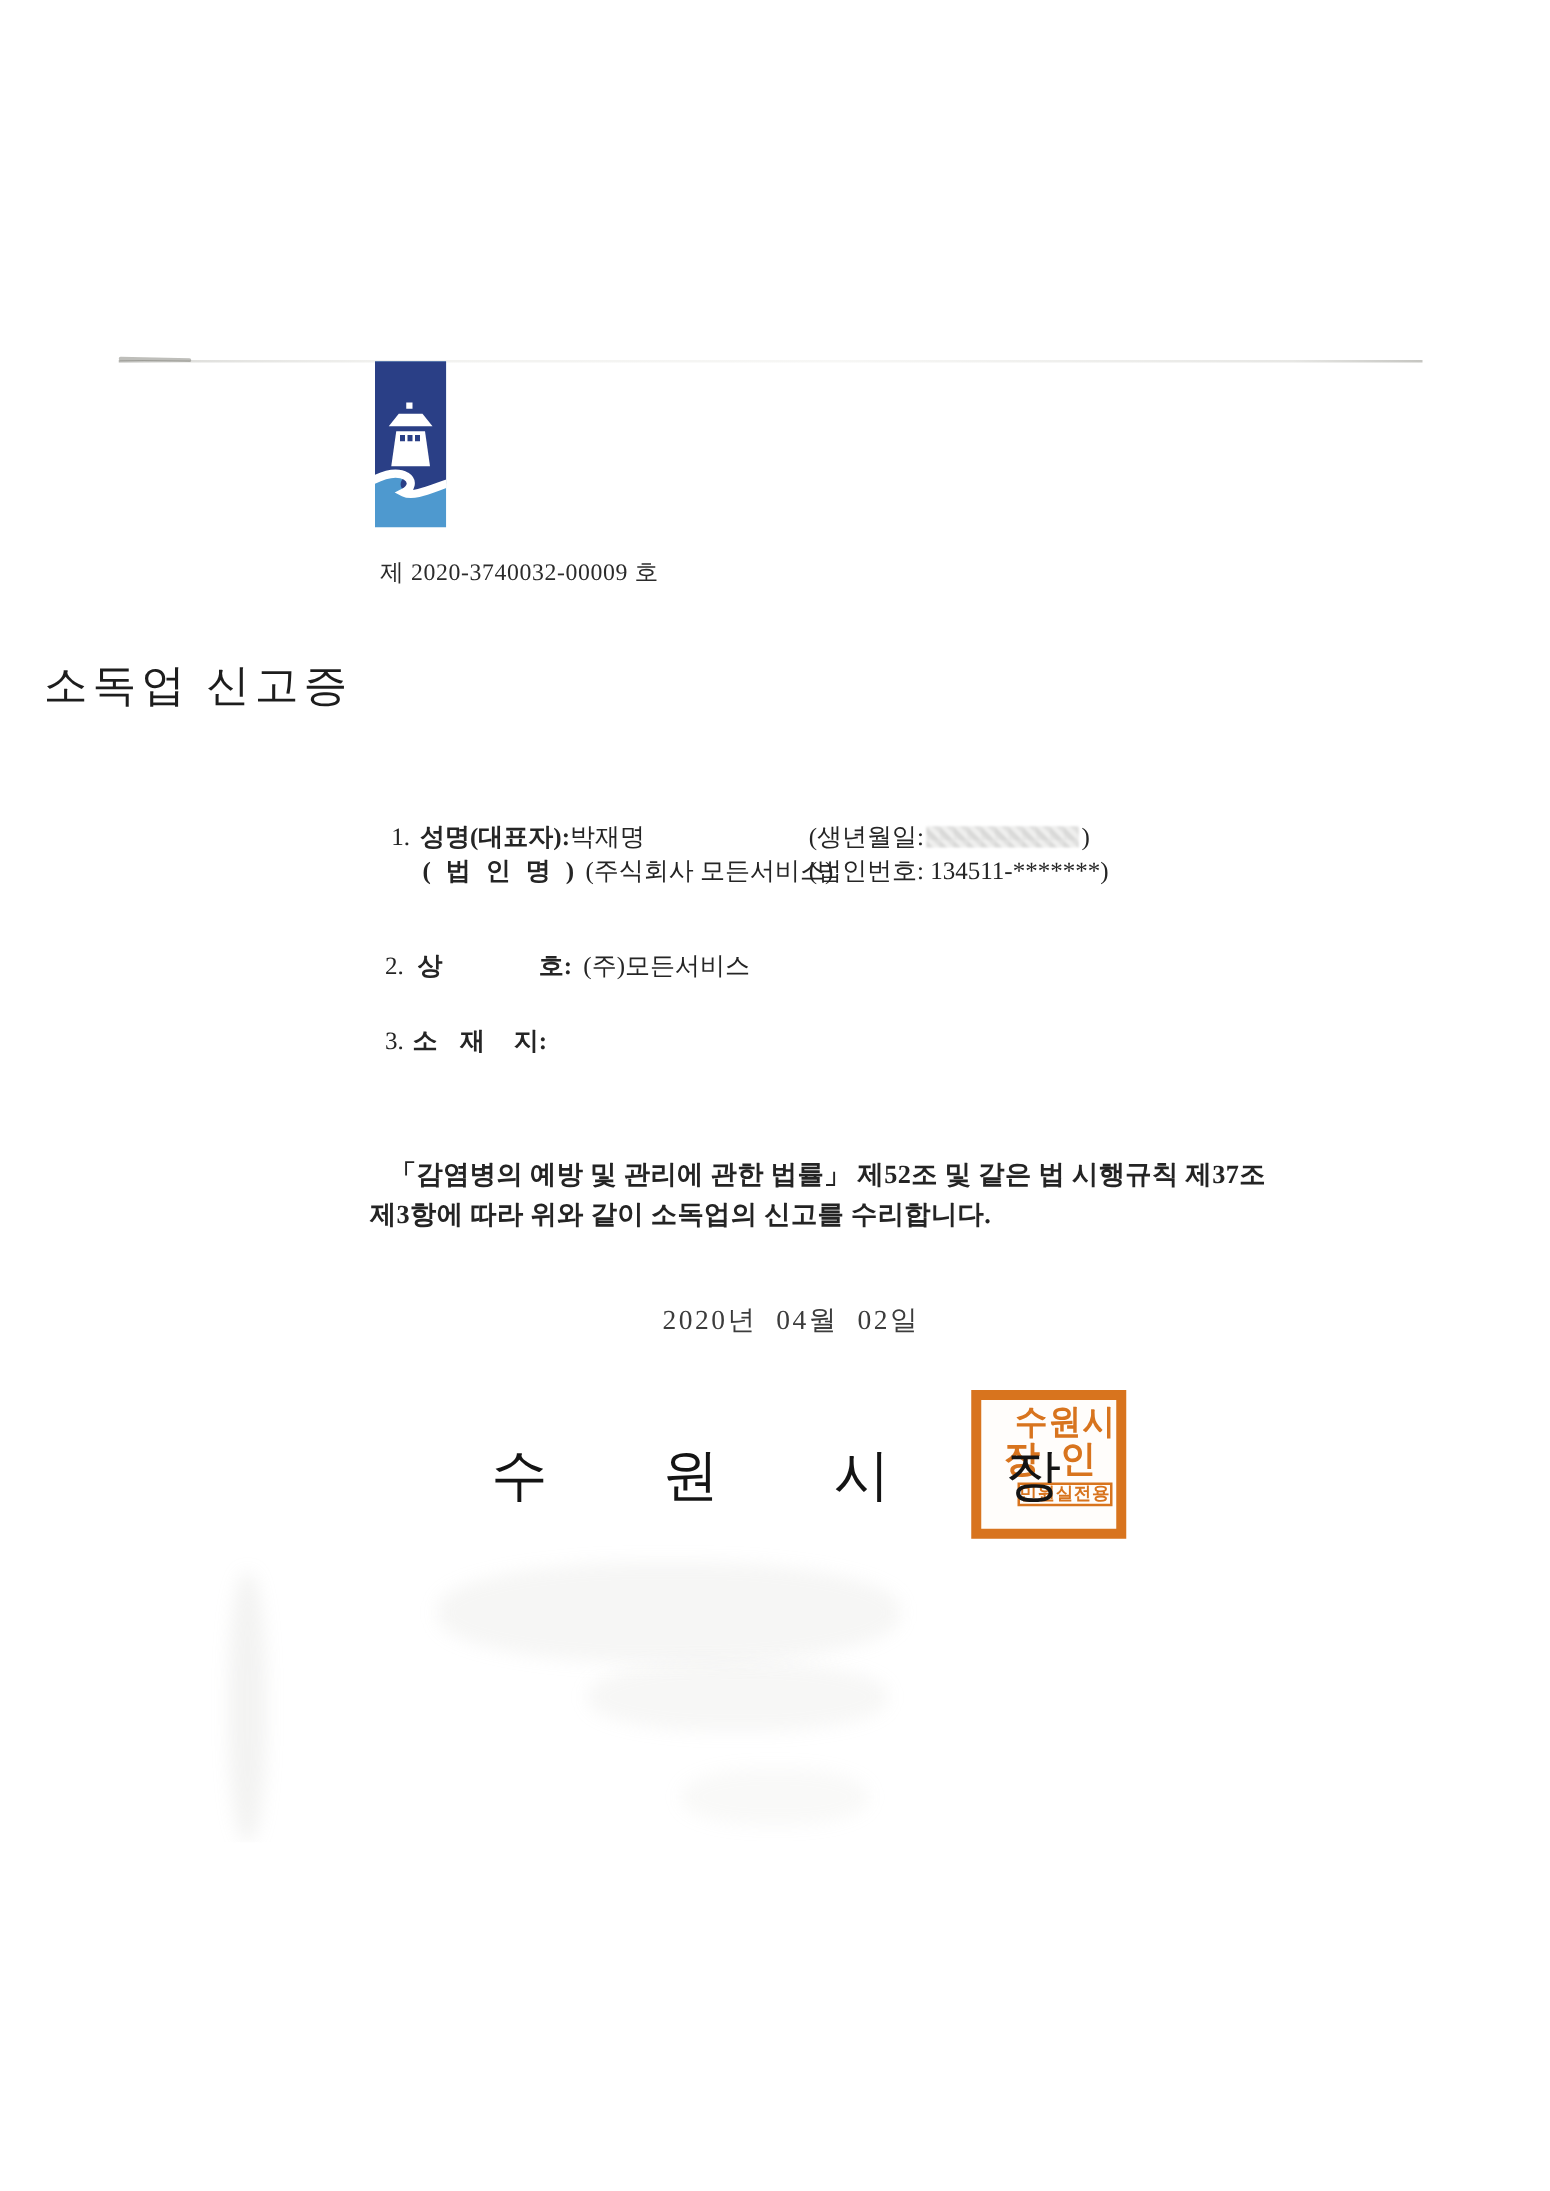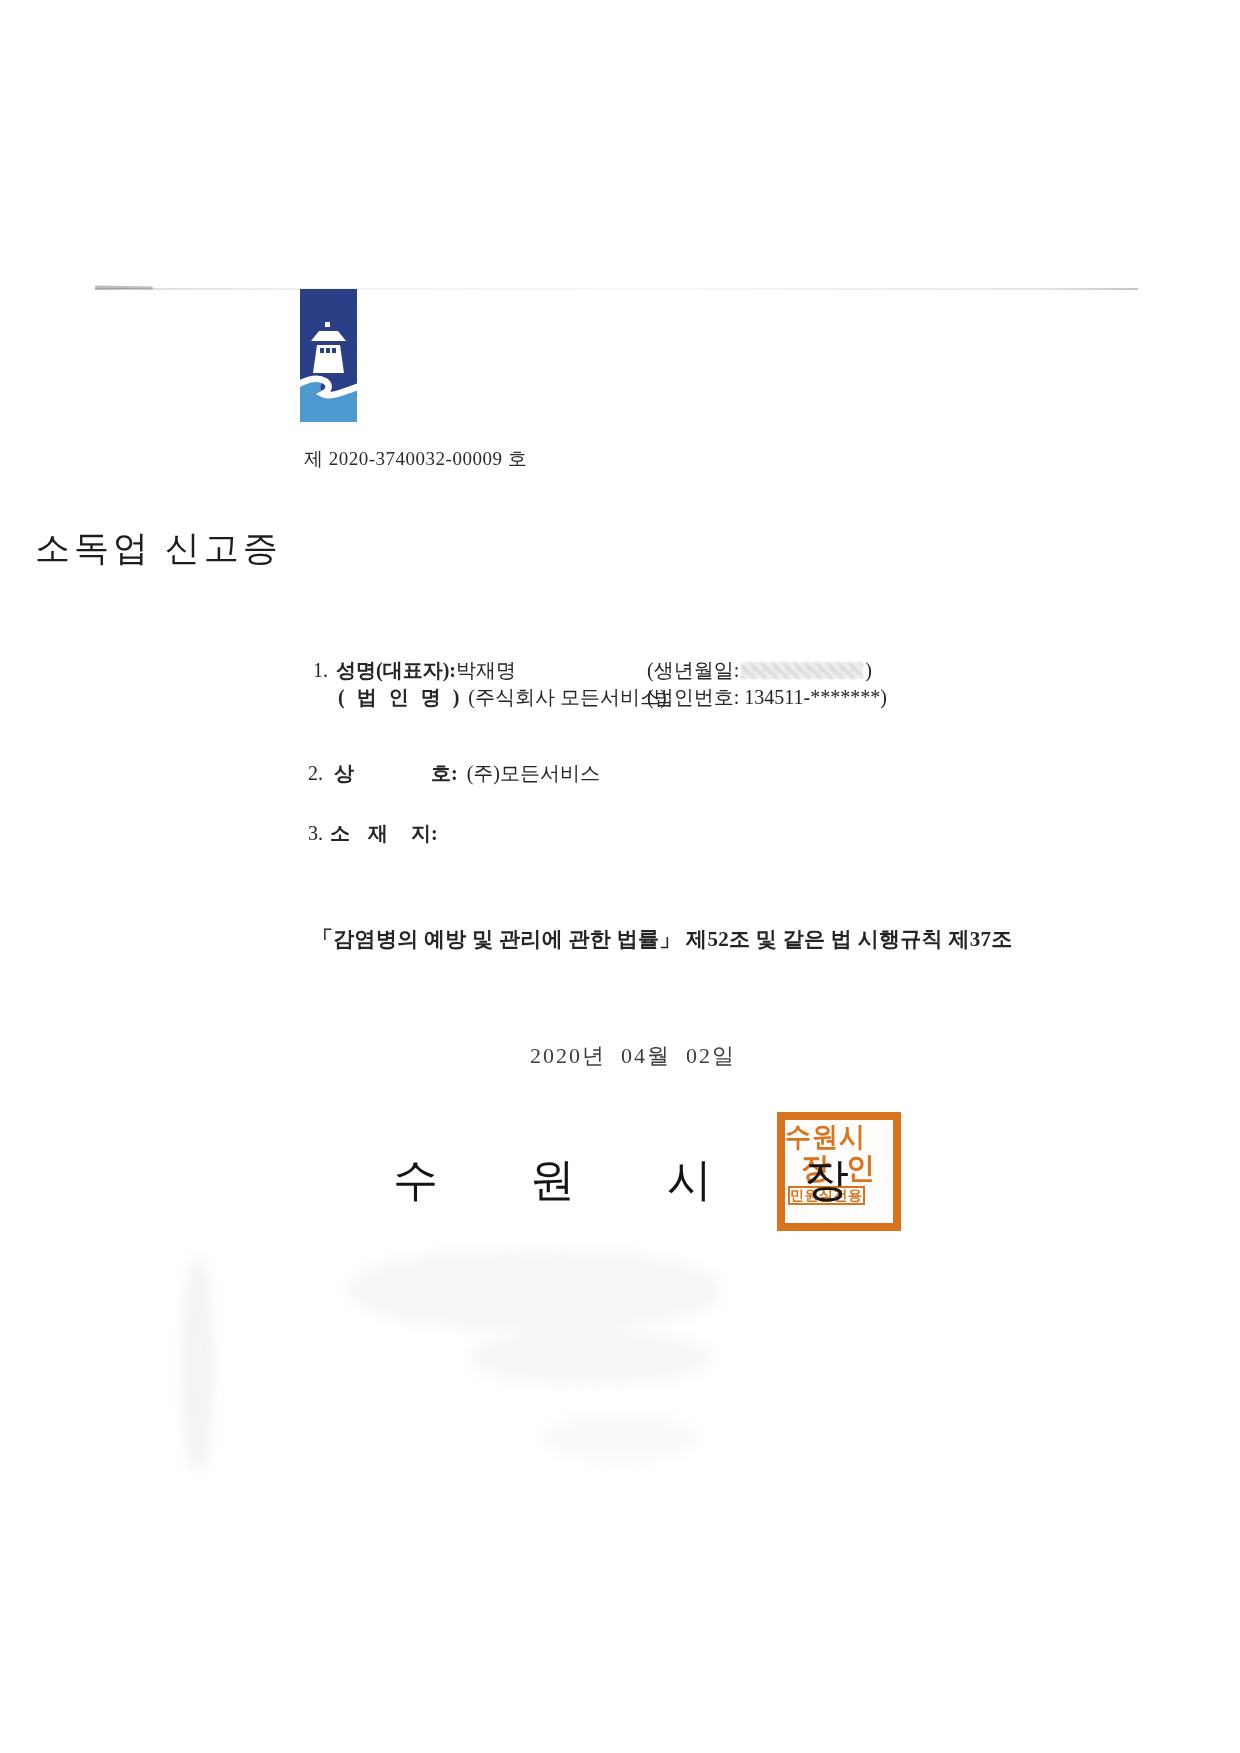--- a/index.html
+++ b/index.html
@@ -83,21 +83,21 @@
     left:393px;top:1158px;width:456px;
     display:flex;justify-content:space-between;
     font-size:45px;color:#141414;z-index:3;
   }
 
   
   .seal{
     left:777px;top:1112px;width:124px;height:119px;
     border:8px solid #d8741e;box-sizing:border-box;
     background:rgba(255,252,248,.6);
-    z-index:2;display:flex;flex-direction:column;align-items:flex-start;
+    z-index:2;display:flex;flex-direction:column;align-items:flex-end;
     filter:blur(.3px);
   }
   .seal-row1{
     margin-top:3px;text-align:center;color:#d8741e;
     font-size:26px;font-weight:800;letter-spacing:1px;line-height:29px;
     transform:scaleY(1.05);
   }
   .seal-row2{
     text-align:center;color:#d8741e;
     font-size:29px;font-weight:800;letter-spacing:16px;text-indent:16px;
@@ -167,20 +167,21 @@
     <span>3.</span>
     <span class="bold" style="margin-left:7px">소</span>
     <span class="bold" style="margin-left:18px">재</span>
     <span class="bold" style="margin-left:23px">지</span>
       <span class="bold">:</span>
     <span class="addr">
     </span>
   </div>
 
   <div class="abs body-line body-l1">「감염병의 예방 및 관리에 관한 법률」 제52조 및 같은 법 시행규칙 제37조</div>
+  <div class="abs body-line body-l2">제3항에 따라 위와 같이 소독업의 신고를 수리합니다.</div>
 
   <div class="abs date">2020년  04월  02일</div>
 
   <div class="abs issuer">
     <span>수</span>
     <span>원</span>
     <span>시</span>
     <span>장</span>
   </div>
 

